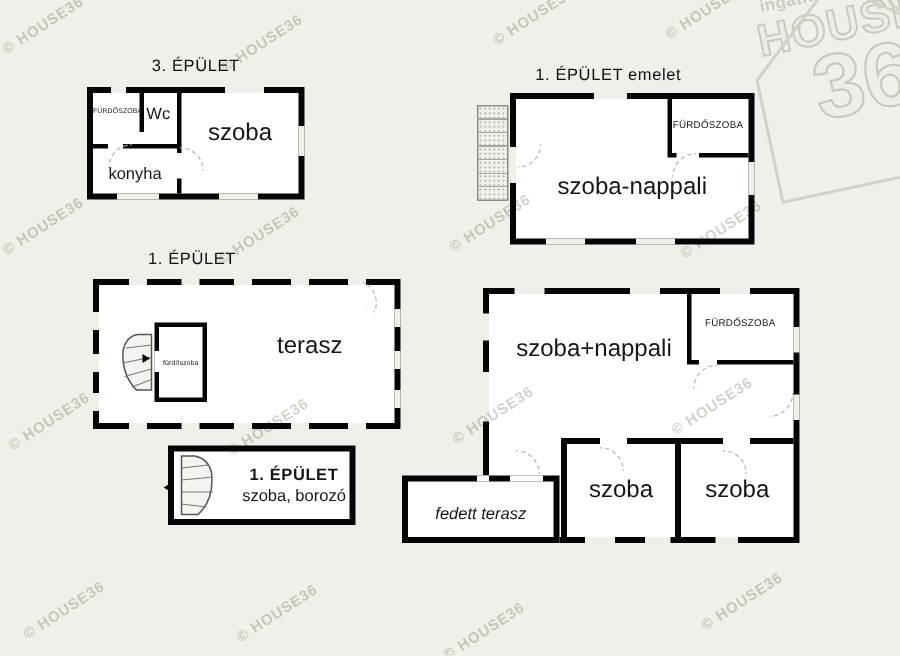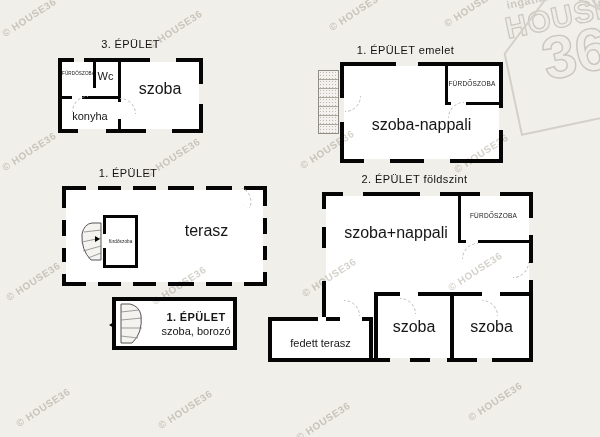--- a/index.html
+++ b/index.html
@@ -169,21 +169,20 @@
   </div>
   <svg class="stair-svg" style="left:118px;top:303px;" width="27" height="42" viewBox="0 0 27 42">
     <path d="M3,1 L3,40 L14,40 Q25,30 23,12 Q21,3 12,1 Z"></path>
     <line x1="3" y1="9" x2="21" y2="7"></line>
     <line x1="3" y1="17" x2="24" y2="15"></line>
     <line x1="3" y1="25" x2="24" y2="25"></line>
     <line x1="3" y1="33" x2="20" y2="35"></line>
   </svg>
   <div class="arr-l" style="left:109px;top:322px;"></div>
 
-  <div class="title" style="left:322px;top:173px;width:185px;">2. ÉPÜLET földszint</div>
 
   <div class="bld" style="left:322px;top:192px;width:211px;height:170px;">
 
     <div class="gt" style="left:17px;width:20px;"></div>
     <div class="gt" style="left:94px;width:20px;"></div>
     <div class="gt" style="left:154px;width:20px;"></div>
     <div class="gl" style="top:13px;height:18px;"></div>
     <div class="gl" style="top:52px;height:33px;"></div>
     <div class="gl" style="top:121px;height:41px;"></div>
     <div class="gr" style="top:22px;height:17px;"></div>
@@ -204,21 +203,21 @@
 
     <div class="lbl big" style="left:2px;top:28px;width:136px;">szoba+nappali</div>
     <div class="lbl tiny" style="left:132px;top:16px;width:71px;">FÜRDŐSZOBA</div>
     <div class="lbl big" style="left:52px;top:122px;width:72px;">szoba</div>
     <div class="lbl big" style="left:128px;top:122px;width:75px;">szoba</div>
   </div>
 
   <div class="bld" style="left:268px;top:317px;width:105px;height:45px;">
     <div class="gt gw" style="left:46px;width:8px;"></div>
     <div class="gt gw" style="left:68px;width:22px;"></div>
-    <div class="lbl med" style="left:0;top:16px;width:97px;">fedett terasz</div>
+    <div class="lbl med" style="left:0;top:16px;width:97px;font-style:italic;">fedett terasz</div>
   </div>
 
   <div class="arc" style="left:462px;top:243px;"></div>
   <div class="arc" style="left:513px;top:262px;transform:rotate(180deg);"></div>
   <div class="arc" style="left:400px;top:298px;transform:rotate(90deg);"></div>
   <div class="arc" style="left:482px;top:300px;transform:rotate(90deg);"></div>
   <div class="arc" style="left:344px;top:300px;transform:rotate(90deg);"></div>
 
   <div class="wm" style="left:6px;top:28px;">© HOUSE36</div>
   <div class="wm" style="left:152px;top:40px;">© HOUSE36</div>

